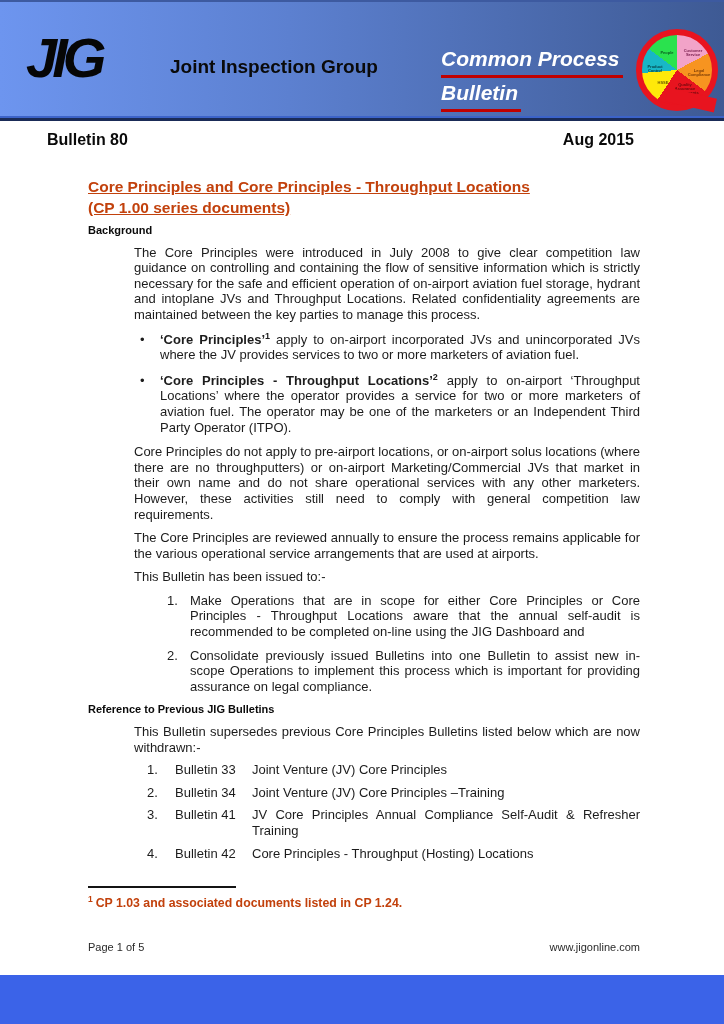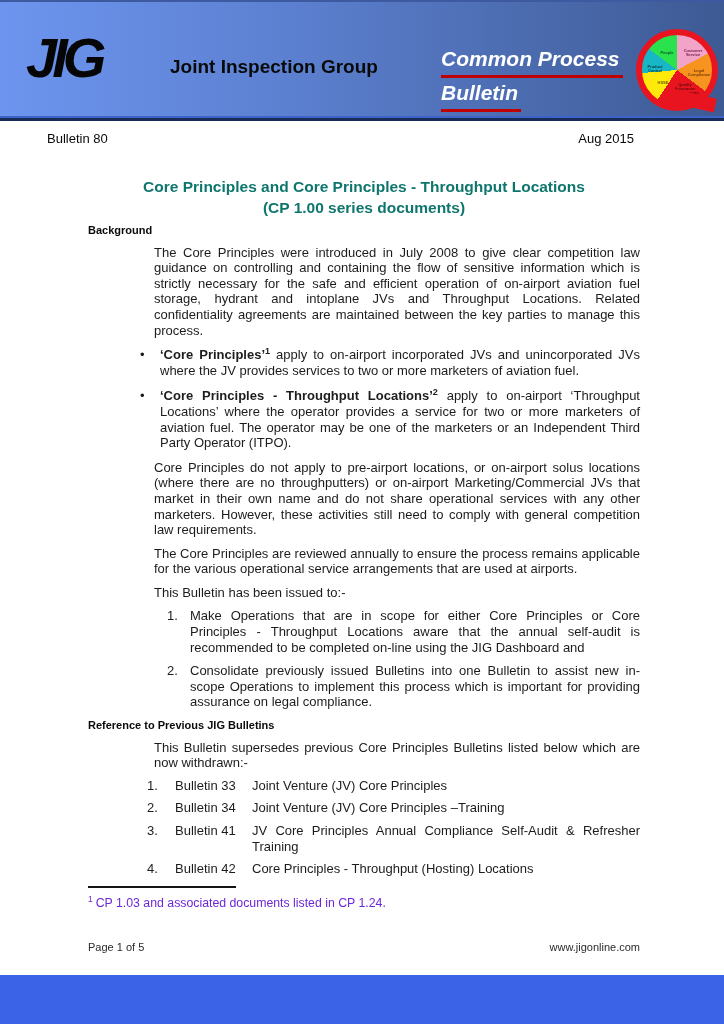--- a/index.html
+++ b/index.html
@@ -30,44 +30,44 @@
   .slice{position:absolute;font-size:4px;line-height:4px;font-weight:bold;text-align:center;width:26px;}
   .sl-people{left:12px;top:16px;color:#0a5a20;}
   .sl-customer{left:38px;top:14px;color:#7a2050;}
   .sl-legal{left:44px;top:34px;color:#7a3c06;}
   .sl-quality{left:30px;top:48px;color:#6e0a0e;}
   .sl-hsse{left:8px;top:46px;color:#6b5a00;}
   .sl-product{left:0px;top:30px;color:#063e44;}
 
   
   .meta-row{position:absolute;left:47px;top:131px;width:587px;display:flex;
-            justify-content:space-between;font-size:13px;font-weight:normal;color:#0a0a0a;}
+            justify-content:space-between;font-size:16px;font-weight:bold;color:#0a0a0a;}
 
   
   .content{position:absolute;left:88px;top:176px;width:552px;font-size:13px;line-height:15.6px;}
-  .doc-title{text-align:center;font-weight:bold;font-size:15.5px;line-height:21px;color:#0f766e;}
+  .doc-title{font-weight:bold;font-size:15.5px;line-height:21px;color:#c2410c;text-decoration:underline;}
   .h-section{font-size:11px;font-weight:bold;color:#0a0a0a;margin-top:5px;}
   .h-ref{margin-top:8px;}
-  .para{margin:6px 0 0 66px;text-align:justify;}
+  .para{margin:6px 0 0 46px;text-align:justify;}
   .m9{margin-top:9px;}.m8{margin-top:8px;}
   .bb{font-weight:bold;}
   sup{font-size:9px;line-height:0;vertical-align:super;}
   .bullet{display:flex;margin:9px 0 0 52px;}
   .bullet .mark{width:20px;flex:none;}
   .bullet .btext{flex:1;text-align:justify;}
   .numitem{display:flex;margin:8px 0 0 79px;}
   .numitem .n{width:23px;flex:none;}
   .numitem .t{flex:1;text-align:justify;}
   .refitem{display:flex;margin:7px 0 0 59px;}
   .refitem .n{width:28px;flex:none;}
   .refitem .b{width:77px;flex:none;}
   .refitem .t{flex:1;text-align:justify;}
 
   
-  .footnotes{position:absolute;left:88px;top:886px;font-size:12.3px;line-height:16.5px;color:#6d28d9;}
+  .footnotes{position:absolute;left:88px;top:886px;font-size:12.3px;line-height:16.5px;color:#c2410c;font-weight:bold;}
   .fn-rule{width:148px;border-top:2px solid #141414;margin-bottom:7px;}
   .fn sup{margin-right:3px;font-size:8.5px;}
   .footer-row{position:absolute;left:88px;top:941px;width:552px;display:flex;
               justify-content:space-between;font-size:11px;color:#2a2a2a;}
   .footer-row a{color:#2a2a2a;text-decoration:none;}
   .bottom-bar{position:absolute;left:0;top:975px;width:724px;height:49px;background:#3b63e8;}
 </style>
 </head>
 <body>
 

